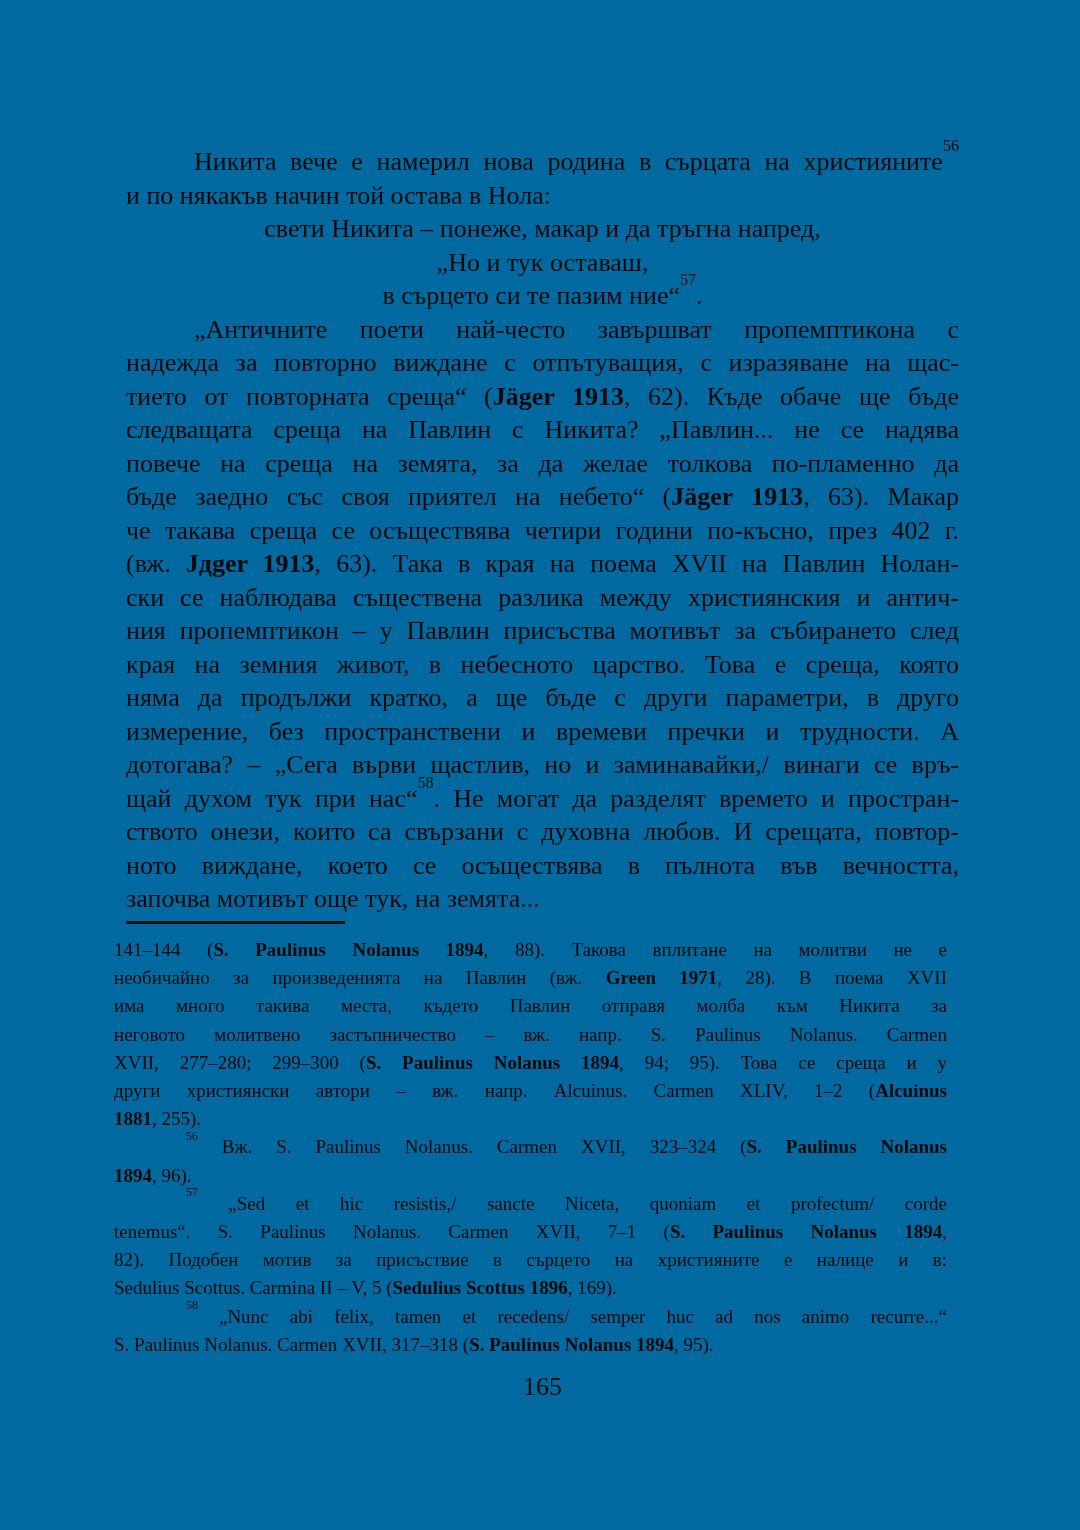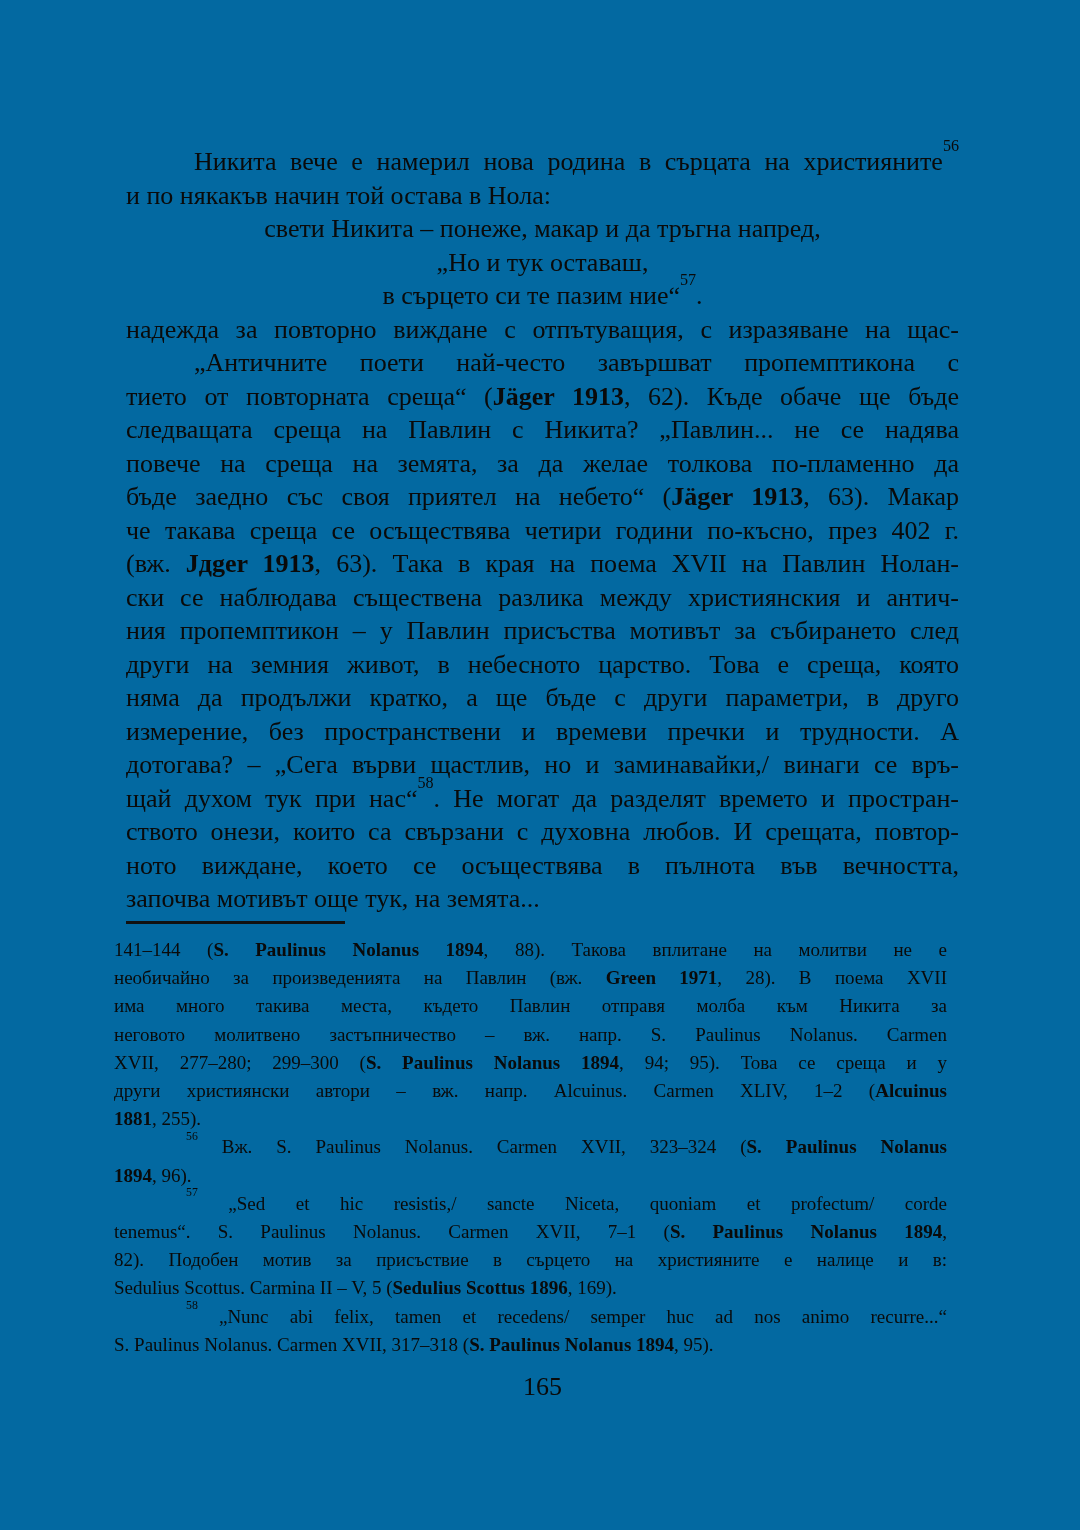--- a/index.html
+++ b/index.html
@@ -51,31 +51,31 @@
 
   <main class="main-block">
       <section>
         <div class="line just indent"><span>Никита вече е намерил нова родина в сърцата на християните</span><sup class="fnref">56</sup></div>
         <div class="line left"><span>и по някакъв начин той остава в Нола:</span></div>
         <div class="line cent"><span>свети Никита – понеже, макар и да тръгна напред,</span></div>
         <div class="line cent"><span>„Но и тук оставаш,</span></div>
         <div class="line cent"><span>в сърцето си те пазим ние“</span><sup class="fnref">57</sup><span>.</span></div>
       </section>
       <section>
+        <div class="line just indent"><span>„Античните поети най-често завършват пропемптикона с</span></div>
         <div class="line just"><span>надежда за повторно виждане с отпътуващия, с изразяване на щас-</span></div>
-        <div class="line just indent"><span>„Античните поети най-често завършват пропемптикона с</span></div>
         <div class="line just"><span>тието от повторната среща“ (</span><span class="b">Jäger 1913</span><span>, 62). Къде обаче ще бъде</span></div>
         <div class="line just"><span>следващата среща на Павлин с Никита? „Павлин... не се надява</span></div>
         <div class="line just"><span>повече на среща на земята, за да желае толкова по-пламенно да</span></div>
         <div class="line just"><span>бъде заедно със своя приятел на небето“ (</span><span class="b">Jäger 1913</span><span>, 63). Макар</span></div>
         <div class="line just"><span>че такава среща се осъществява четири години по-късно, през 402 г.</span></div>
         <div class="line just"><span>(вж. </span><span class="b">Jдger 1913</span><span>, 63). Така в края на поема XVII на Павлин Нолан-</span></div>
         <div class="line just"><span>ски се наблюдава съществена разлика между християнския и антич-</span></div>
         <div class="line just"><span>ния пропемптикон – у Павлин присъства мотивът за събирането след</span></div>
-        <div class="line just"><span>други на земния живот, в небесното царство. Това е среща, която</span></div>
+        <div class="line just"><span>края на земния живот, в небесното царство. Това е среща, която</span></div>
         <div class="line just"><span>няма да продължи кратко, а ще бъде с други параметри, в друго</span></div>
         <div class="line just"><span>измерение, без пространствени и времеви пречки и трудности. А</span></div>
         <div class="line just"><span>дотогава? – „Сега върви щастлив, но и заминавайки,/ винаги се връ-</span></div>
         <div class="line just"><span>щай духом тук при нас“</span><sup class="fnref">58</sup><span>. Не могат да разделят времето и простран-</span></div>
         <div class="line just"><span>ството онези, които са свързани с духовна любов. И срещата, повтор-</span></div>
         <div class="line just"><span>ното виждане, което се осъществява в пълнота във вечността,</span></div>
         <div class="line left"><span>започва мотивът още тук, на земята...</span></div>
       </section>
     </main>
 

